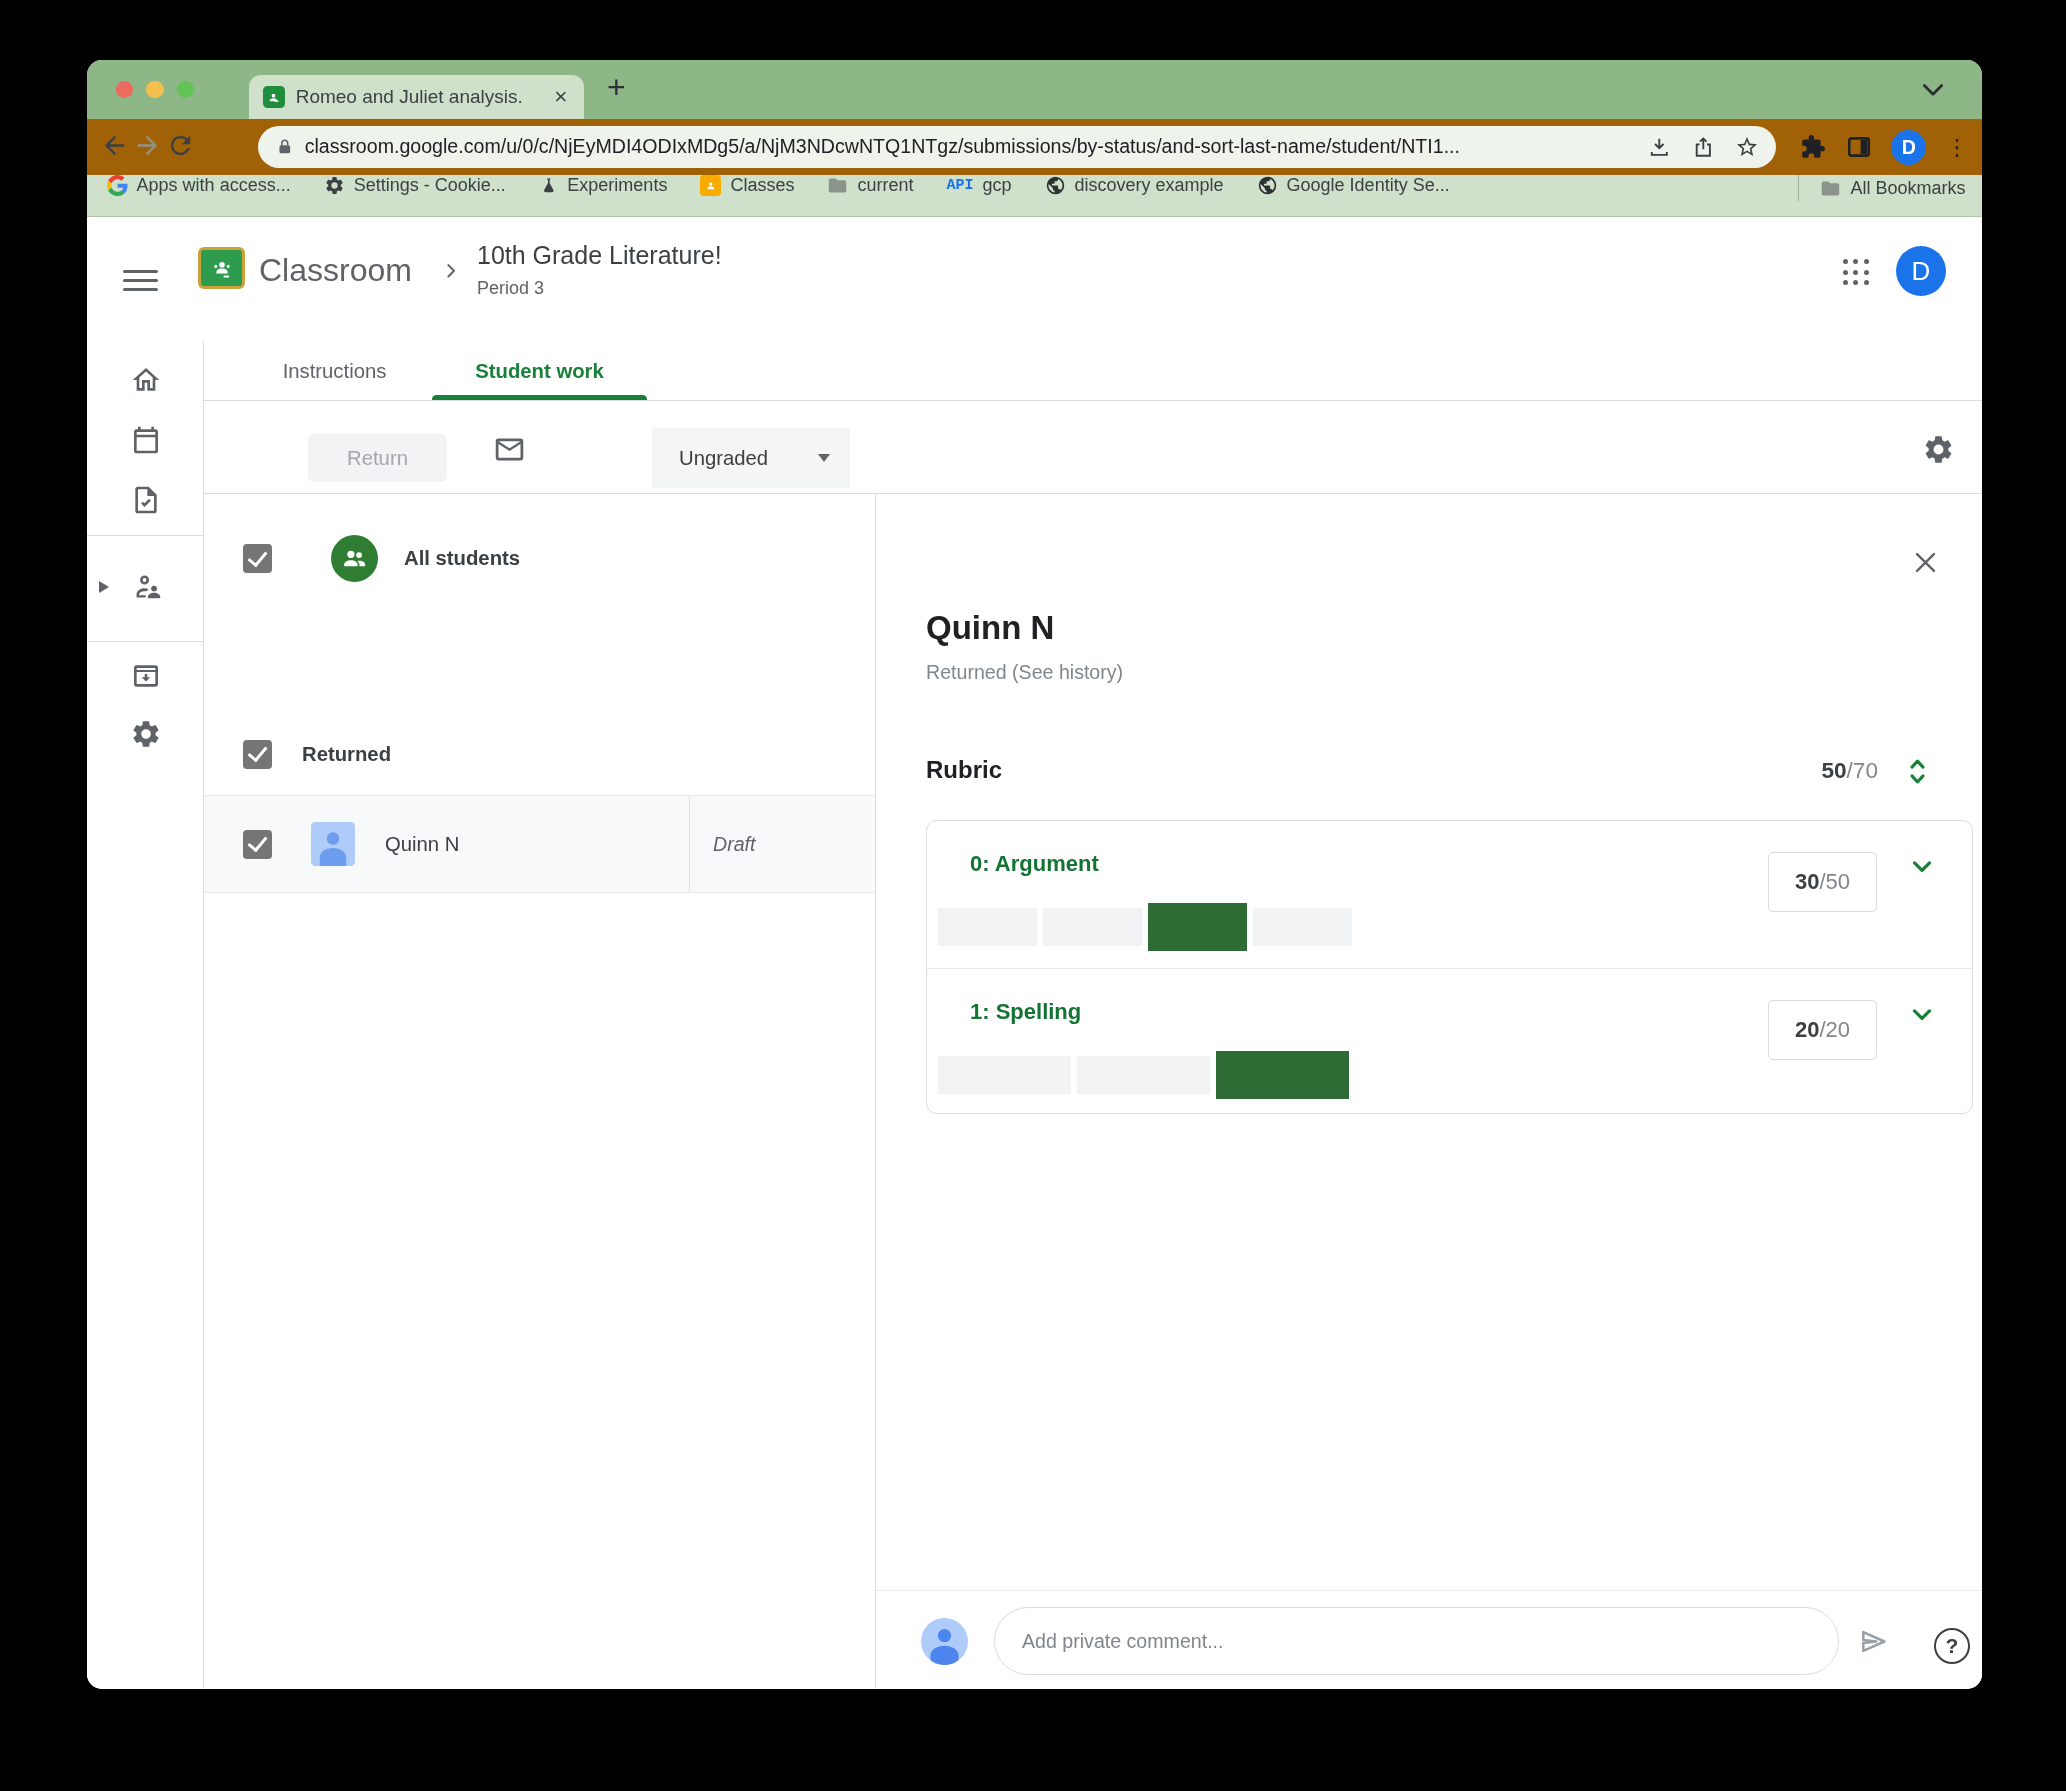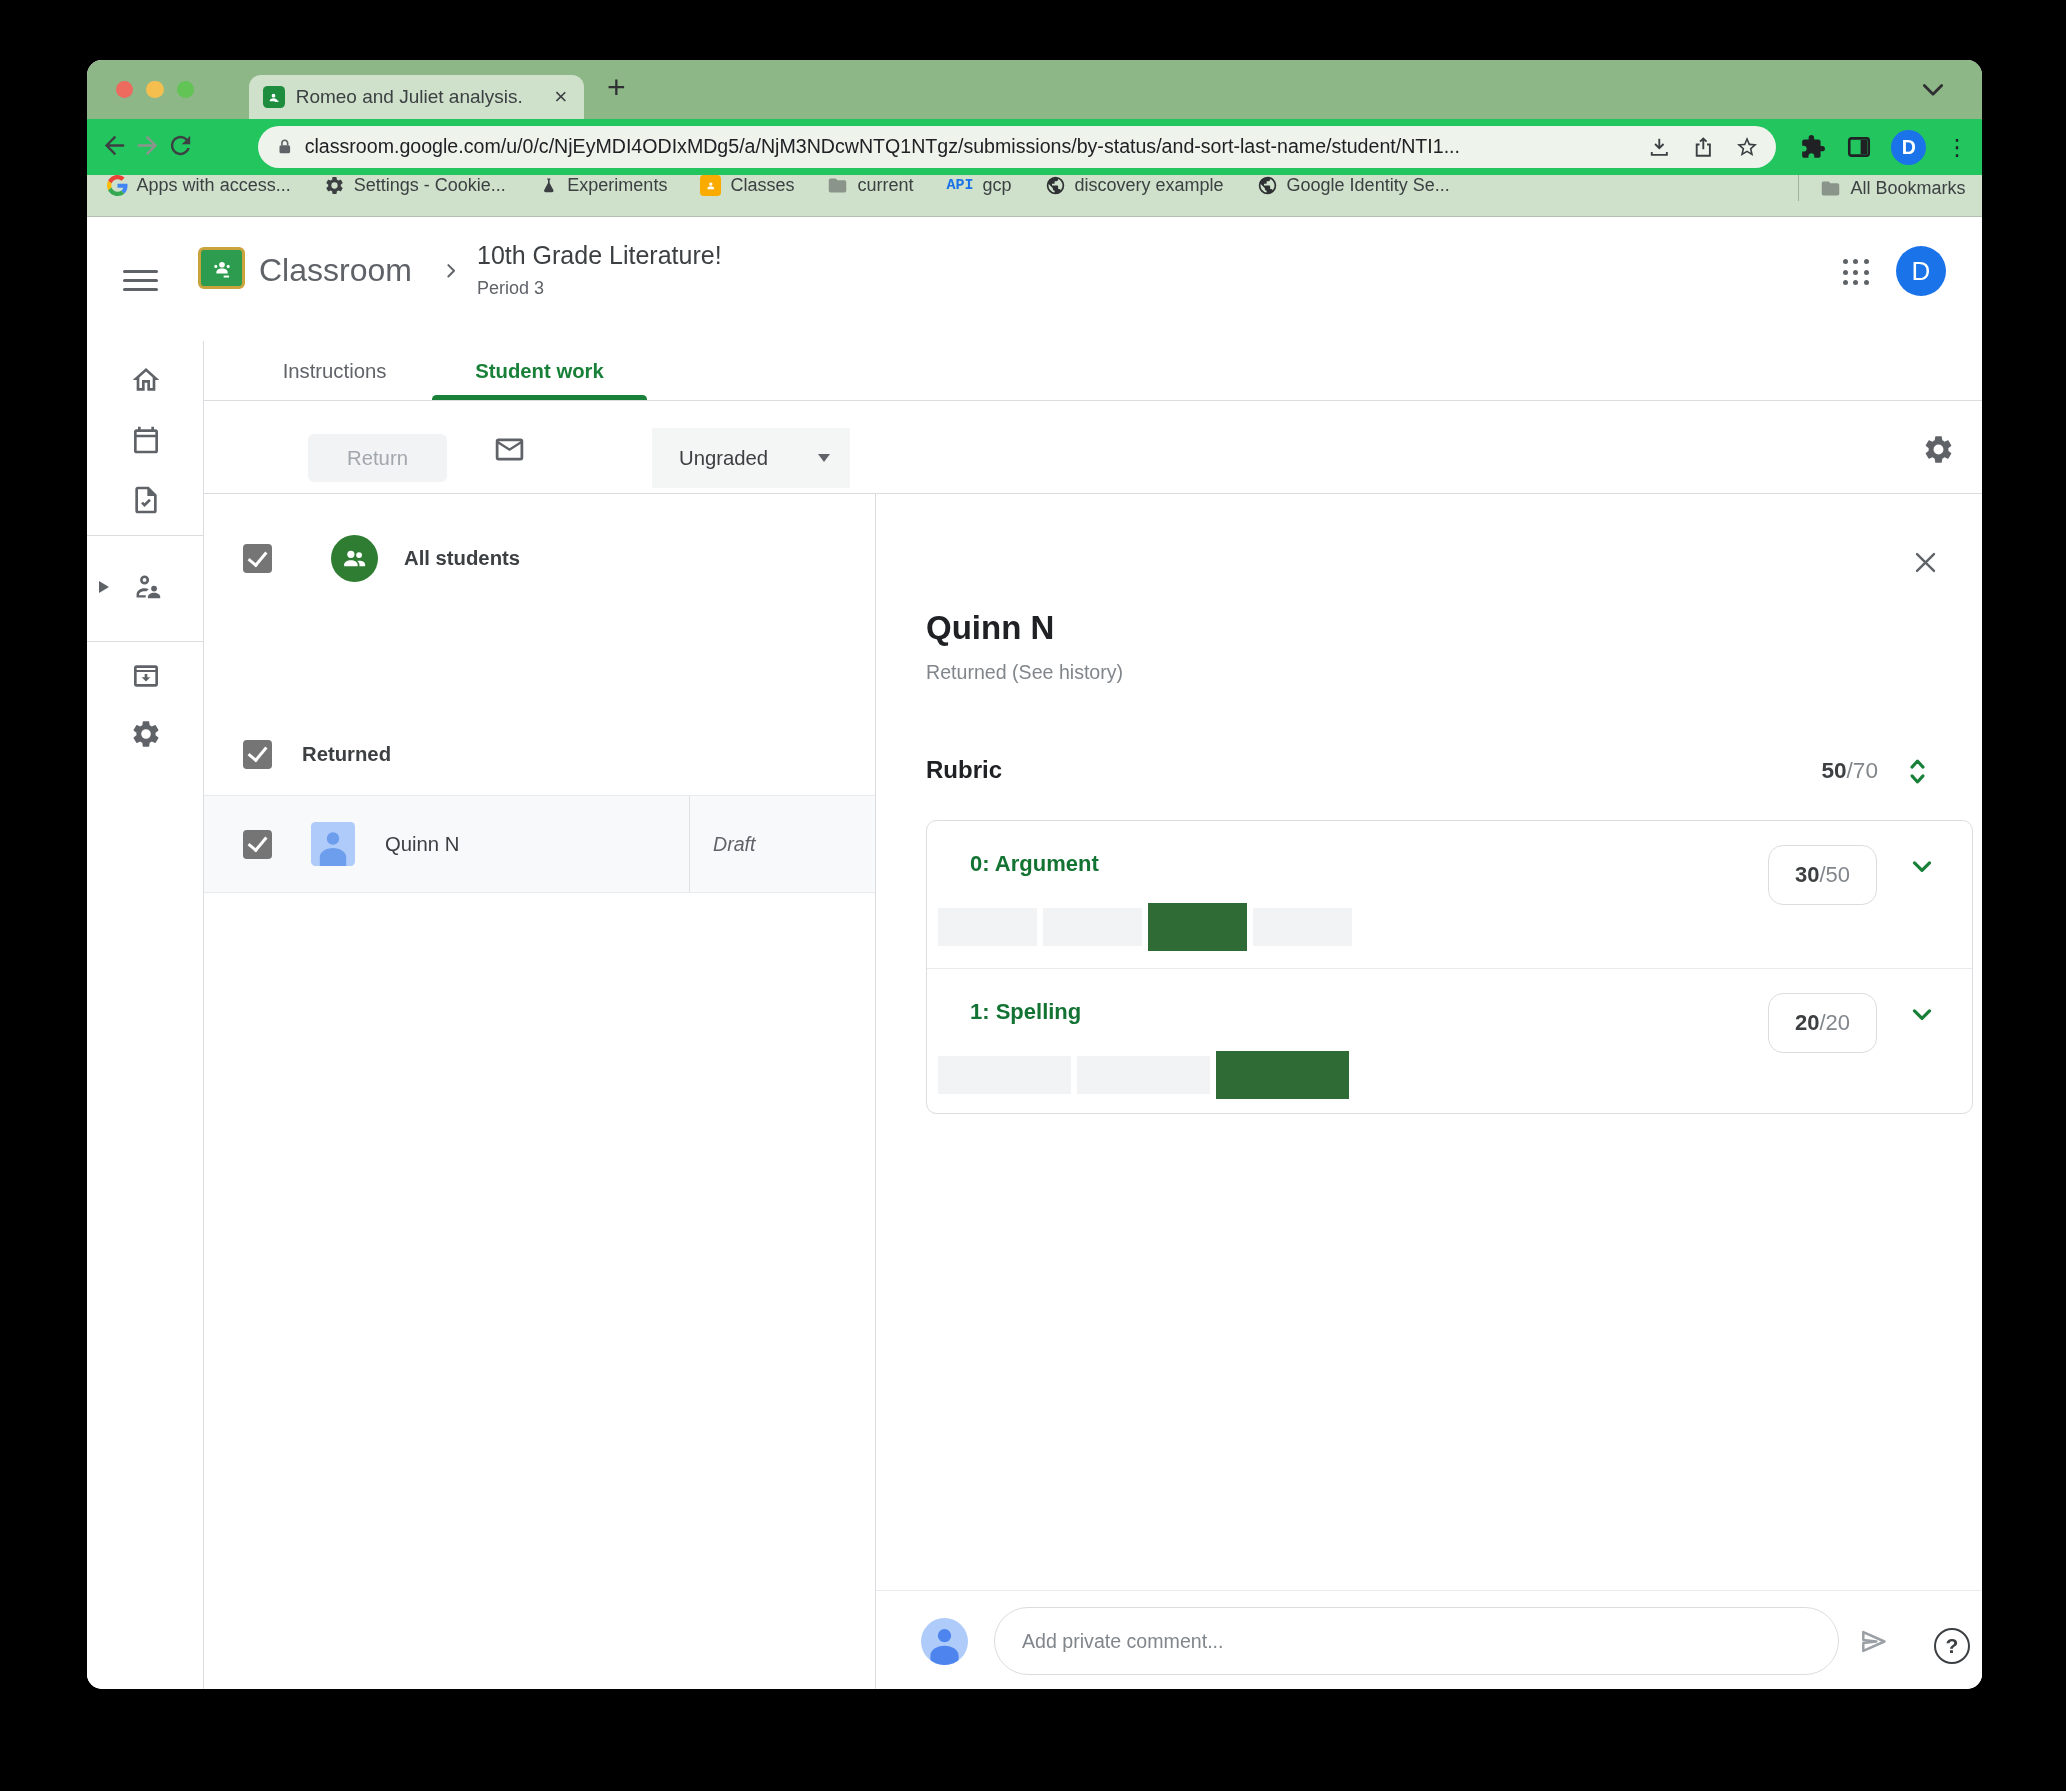--- a/index.html
+++ b/index.html
@@ -12,21 +12,21 @@
   .traffic { position:absolute; left:29px; top:21px; display:flex; gap:13px; }
   .dot { width:17.3px; height:17.3px; border-radius:50%; }
   .dot.red{ background:#ed6a5f; } .dot.yellow{ background:#f5bf4f; } .dot.green{ background:#61c454; }
   .tab { position:absolute; left:162px; bottom:0; width:335px; height:44px; background:#cfe1cb; border-radius:12px 12px 0 0; display:flex; align-items:center; padding:0 13.6px; gap:10.5px; }
   .tab-favicon { width:22.6px; height:22.6px; border-radius:4.5px; background:#1e8e3e; display:flex; align-items:center; justify-content:center; flex:none; }
   .tab-title { font-size:19px; color:#3c4043; white-space:nowrap; overflow:hidden; flex:1; }
   .tab-close { font-size:22.6px; color:#3c4043; line-height:1; padding:0 3px; }
   .newtab { position:absolute; left:520px; top:10.5px; font-size:32px; color:#2f3033; font-weight:300; line-height:1; }
   .tb-chevron { position:absolute; right:36px; top:19.6px; }
 
-  .chrome-bar { position:relative; height:56px; background:#22c55e; display:flex; align-items:center; }
+  .chrome-bar { position:relative; height:56px; background:#a16207; display:flex; align-items:center; }
   .nav-ic { width:33px; text-align:center; flex:none; }
   .omnibox { position:absolute; left:171px; top:6.8px; width:1518px; height:42px; background:#eef3ec; border-radius:21px; display:flex; align-items:center; padding:0 16.6px; }
   .url { font-size:19.6px; color:#202124; white-space:nowrap; overflow:hidden; flex:1; margin-left:10.5px; }
   .omni-icons { display:flex; gap:21px; align-items:center; flex:none; margin-left:9px; }
   .chrome-right { position:absolute; right:13.6px; top:0; height:56px; display:flex; align-items:center; gap:19.6px; }
   .profile-dot { width:35px; height:35px; border-radius:50%; background:#1a73e8; color:#fff; font-size:19.6px; font-weight:bold; display:flex; align-items:center; justify-content:center; }
   .kebab { font-size:22.6px; color:#202124; letter-spacing:0; }
 
   .bookmarks { height:42px; background:#cfe1cb; display:flex; align-items:flex-start; padding:0 16.6px 0 19.6px; gap:33px; border-bottom:0.8px solid rgba(0,0,0,.14); }
   .bm { display:flex; align-items:center; gap:9px; white-space:nowrap; }
@@ -95,21 +95,21 @@
   .rubric-row { position:absolute; left:50px; right:45px; top:256px; height:42px; }
   .rubric-lbl { position:absolute; left:0; top:6px; font-size:24px; font-weight:bold; color:#202124; }
   .rubric-score { position:absolute; right:59px; top:7.5px; font-size:22.6px; }
   .score-main { color:#3c4043; font-weight:bold; }
   .score-total { color:#80868b; }
   .rubric-sort { position:absolute; right:6px; top:4.5px; }
 
   .rubric-card { position:absolute; left:50px; top:326px; width:1047px; height:294px; border:1.5px solid #dadce0; border-radius:10.5px; }
   .crit { position:absolute; left:0; right:0; height:147px; }
   .crit-title { position:absolute; left:43px; top:30px; font-size:22px; font-weight:bold; color:#137333; }
-  .crit-box { position:absolute; right:95px; top:24px; width:109px; height:60px; border:1.5px solid #dadce0; border-radius:15px; display:flex; align-items:center; justify-content:center; font-size:22px; }
+  .crit-box { position:absolute; right:95px; top:31px; width:109px; height:60px; border:1.5px solid #dadce0; border-radius:5px; display:flex; align-items:center; justify-content:center; font-size:22px; }
   .crit-chev { position:absolute; right:35px; top:30px; }
   .segs { position:absolute; left:11.3px; top:87px; height:38px; display:flex; align-items:center; gap:6px; }
   .seg { height:38px; background:#f1f3f4; }
   .seg.on { height:48px; background:#2f6b35; }
   .card-div { position:absolute; left:0; right:0; top:147px; height:0.8px; background:#e8eaed; }
 
   .comment-div { position:absolute; left:0; right:0; top:1096px; height:0.8px; background:#e8eaed; }
   .comment-row { position:absolute; left:0; right:0; top:1113px; height:68px; }
   .avatar-blue-c { position:absolute; left:45px; top:0; width:47px; height:47px; margin-top:10.5px; border-radius:50%; background:#aecbfa; overflow:hidden; display:flex; align-items:center; justify-content:center; }
   .comment-input { position:absolute; left:118px; top:0; width:845px; height:68px; border:1.5px solid #dadce0; border-radius:34px; padding:0 27px; font-size:19.6px; color:#3c4043; font-family:inherit; background:#fff; outline:none; }

